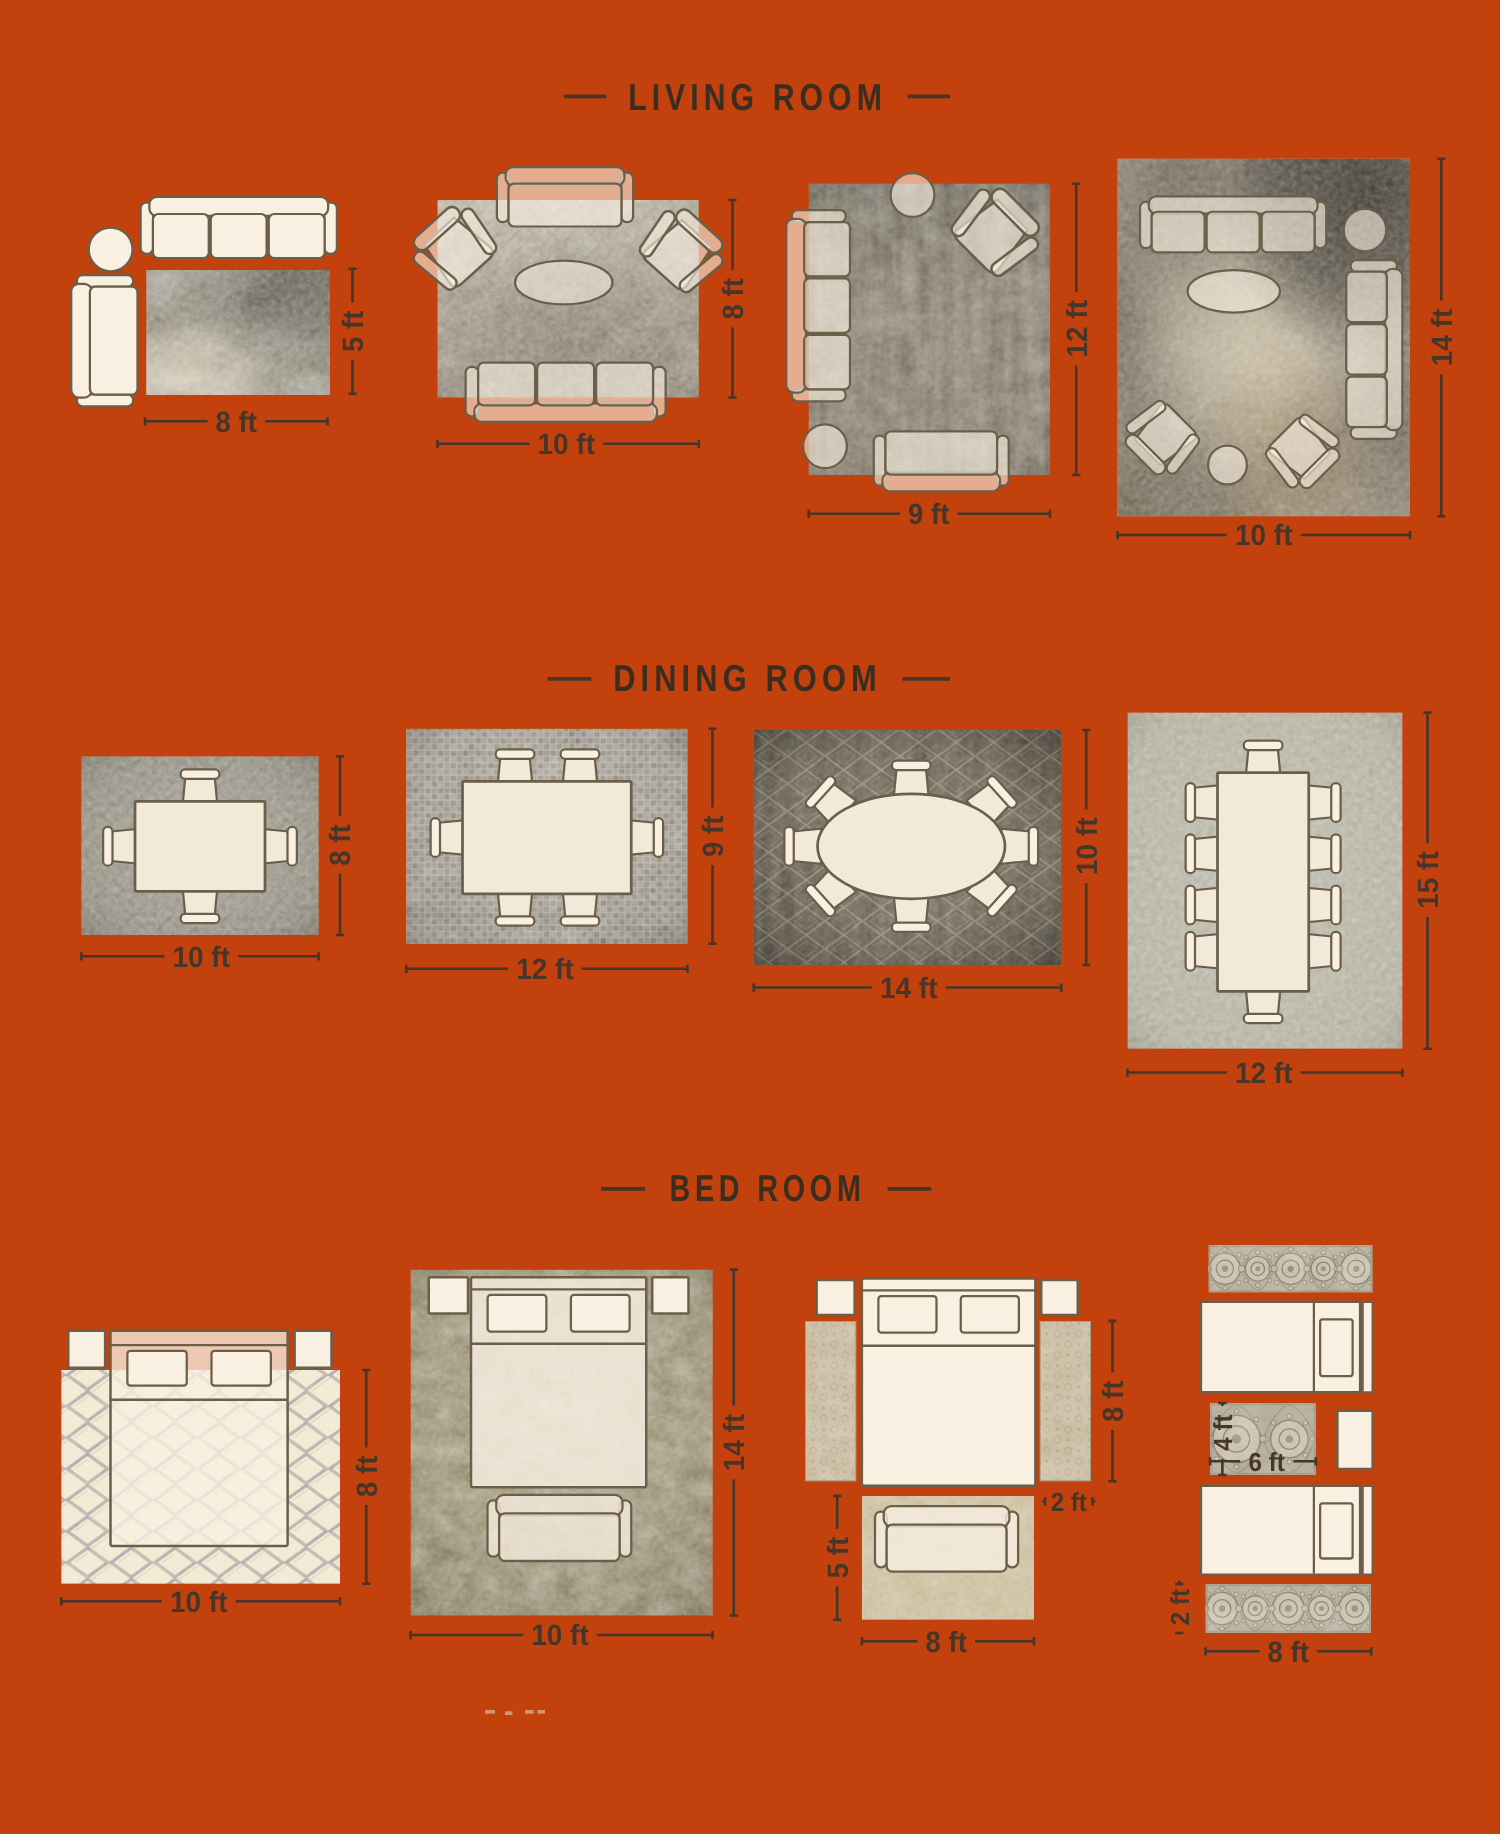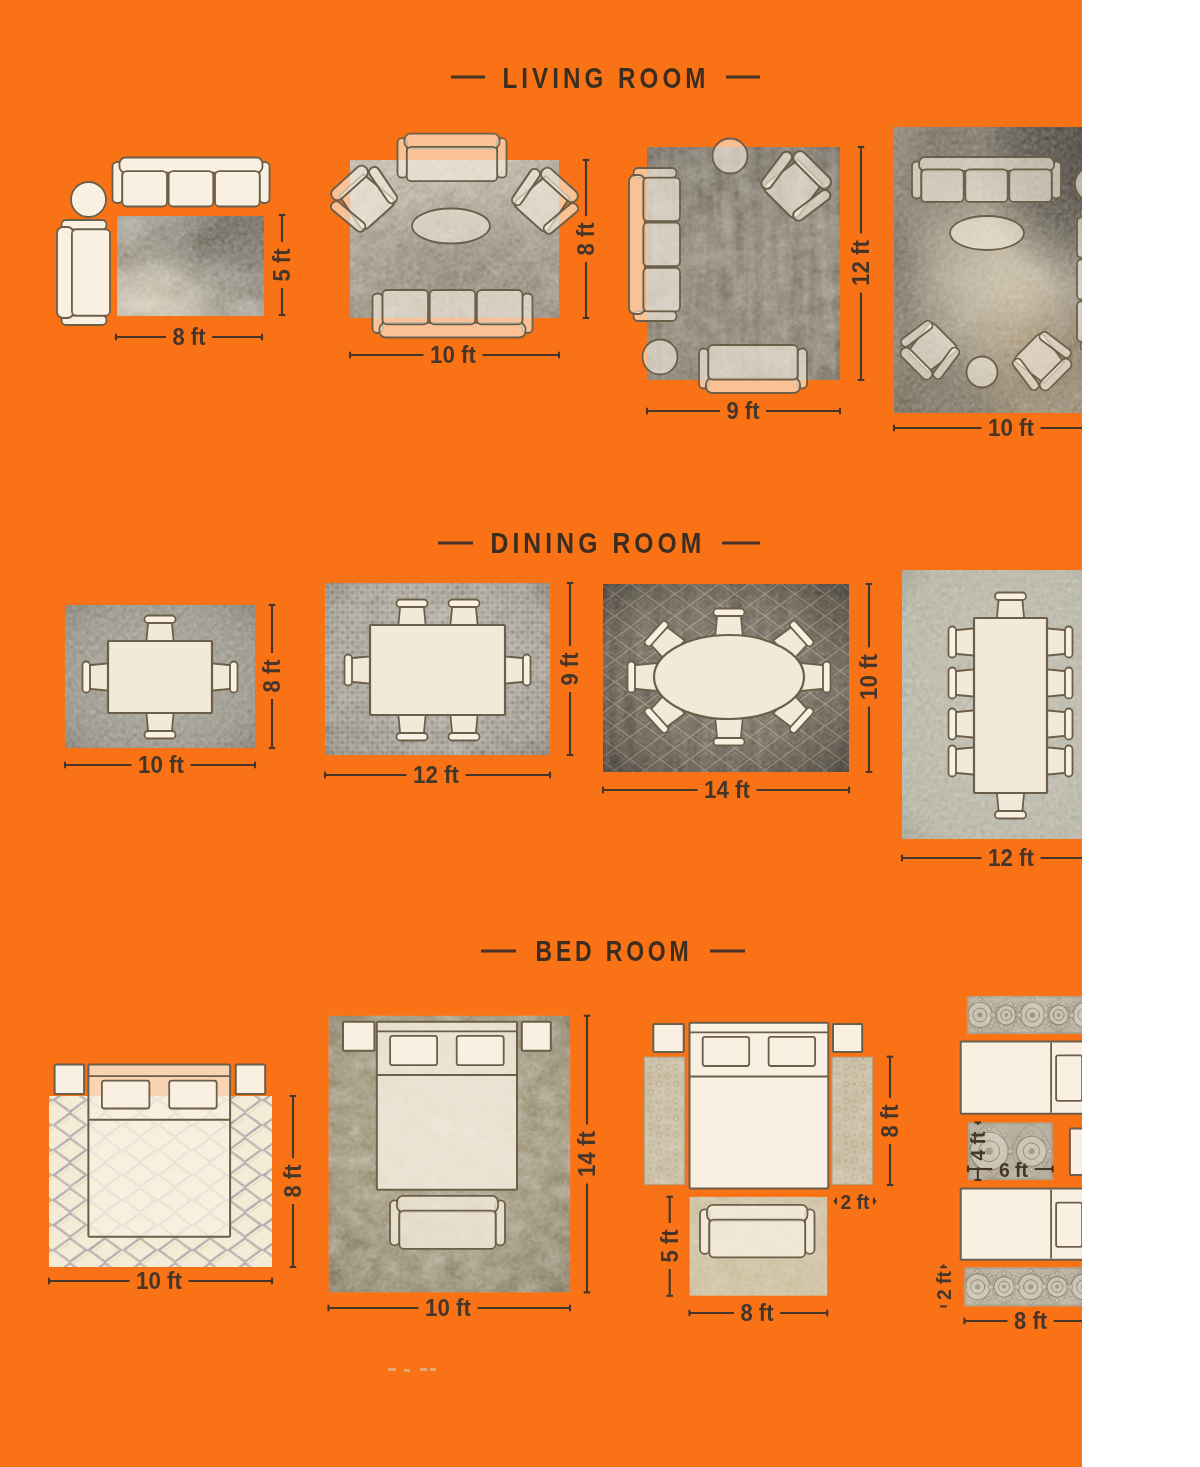--- a/index.html
+++ b/index.html
@@ -1,15 +1,15 @@
 <!DOCTYPE html>
 <html><head><meta charset="utf-8"><title>Rug Size Guide</title>
 <style>
 html,body{margin:0;padding:0;background:#ffffff;}
-#page{width:1082px;height:1467px;position:relative;overflow:hidden;background:#f97316;}
+#page{width:1200px;height:1467px;position:relative;overflow:hidden;background:#c2410c;}
 svg{filter:blur(0.45px);}
 text{font-family:"Liberation Sans",sans-serif;}
 </style></head><body>
 <div id="page">
 <svg width="1200" height="1467" viewBox="0 0 1200 1467">
 <defs>
 <filter id="nCreamL" x="0%" y="0%" width="100%" height="100%">
           <feTurbulence type="fractalNoise" baseFrequency="0.02 0.028" numOctaves="3" seed="7" stitchTiles="stitch"></feTurbulence>
           <feColorMatrix type="matrix" values="0 0 0 0 0.914  0 0 0 0 0.882  0 0 0 0 0.808  0.62 0.62 0.62 0 -0.52"></feColorMatrix>
         </filter>

